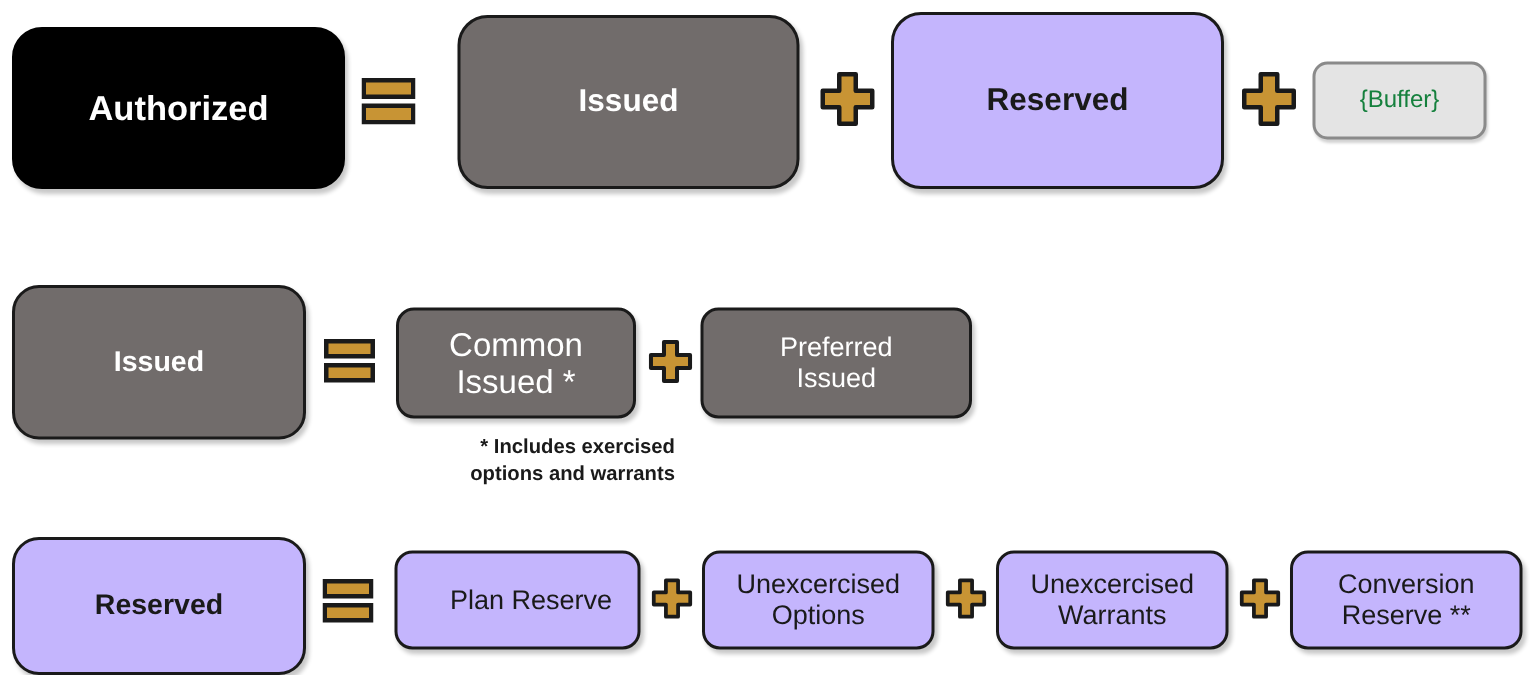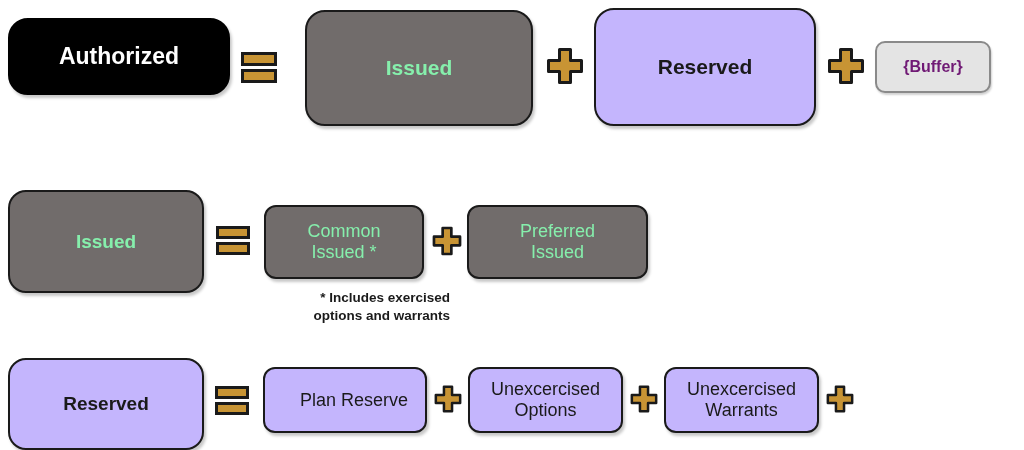--- a/index.html
+++ b/index.html
@@ -38,39 +38,39 @@
   }
 
   .node.black {
     background: #000000;
     color: #ffffff;
     border-color: #000000;
     font-weight: bold;
   }
   .node.gray {
     background: #716C6B;
-    color: #86efac;
+    color: #ffffff;
     border-color: #1a1a1a;
     font-weight: bold;
   }
   .node.gray.plain { font-weight: normal; }
   .node.cream {
     background: #c4b5fd;
     color: #1a1a1a;
     border-color: #1a1a1a;
     font-weight: bold;
   }
   .node.cream.plain { font-weight: normal; }
   .node.lightgray {
     background: #E4E4E4;
-    color: #701a75;
+    color: #15803d;
     border-color: #8a8a8a;
     border-width: 2px;
     box-shadow: 1px 2px 2px rgba(0,0,0,0.18);
-    font-weight: bold;
+    font-weight: normal;
   }
 
   
   .op {
     position: absolute;
   }
   .op svg { display: block; }
 
   
   .footnote {
@@ -81,21 +81,21 @@
     text-align: right;
     line-height: 1.3;
     white-space: pre-line;
   }
 </style>
 </head>
 <body>
 
 <div id="canvas">
 
-  <div class="node black" style="left:8px; top:18px; width:222px; height:77px; border-radius:20px; font-size:23px;">Authorized</div>
+  <div class="node black" style="left:8px; top:18px; width:222px; height:108px; border-radius:20px; font-size:23px;">Authorized</div>
 
   <div class="op" style="left:241px; top:52px;">
     <svg width="36" height="31" viewBox="0 0 36 31" aria-hidden="true">
       <rect x="1.5" y="1.5" width="33" height="11" fill="#C89434" stroke="#1a1a1a" stroke-width="3"></rect>
       <rect x="1.5" y="18.5" width="33" height="11" fill="#C89434" stroke="#1a1a1a" stroke-width="3"></rect>
     </svg>
   </div>
 
   <div class="node gray" style="left:305px; top:10px; width:228px; height:116px; border-radius:20px; font-size:21px;">Issued</div>
 
@@ -117,21 +117,21 @@
 
   <div class="node gray" style="left:8px; top:190px; width:196px; height:103px; border-radius:18px; font-size:19px;">Issued</div>
 
   <div class="op" style="left:216px; top:226px;">
     <svg width="34" height="30" viewBox="0 0 34 30" aria-hidden="true">
       <rect x="1.5" y="1.5" width="31" height="10" fill="#C89434" stroke="#1a1a1a" stroke-width="3"></rect>
       <rect x="1.5" y="17.5" width="31" height="10" fill="#C89434" stroke="#1a1a1a" stroke-width="3"></rect>
     </svg>
   </div>
 
-  <div class="node gray plain" style="left:264px; top:205px; width:160px; height:74px; border-radius:12px; font-size:18px;">Common
+  <div class="node gray plain" style="left:264px; top:205px; width:160px; height:74px; border-radius:12px; font-size:22px;">Common
 Issued *</div>
 
   <div class="op" style="left:432px; top:226px;">
     <svg width="30" height="30" viewBox="0 0 38 38" aria-hidden="true">
       <path d="M13.5 2.5 H24.5 V13.5 H35.5 V24.5 H24.5 V35.5 H13.5 V24.5 H2.5 V13.5 H13.5 Z" fill="#C89434" stroke="#1a1a1a" stroke-width="3.4" stroke-linejoin="round"></path>
     </svg>
   </div>
 
   <div class="node gray plain" style="left:467px; top:205px; width:181px; height:74px; border-radius:12px; font-size:18px;">Preferred
 Issued</div>
@@ -167,14 +167,16 @@
 
   <div class="node cream plain" style="left:664px; top:367px; width:155px; height:66px; border-radius:12px; font-size:18px;">Unexcercised
 Warrants</div>
 
   <div class="op" style="left:826px; top:385px;">
     <svg width="28" height="28" viewBox="0 0 38 38" aria-hidden="true">
       <path d="M13.5 2.5 H24.5 V13.5 H35.5 V24.5 H24.5 V35.5 H13.5 V24.5 H2.5 V13.5 H13.5 Z" fill="#C89434" stroke="#1a1a1a" stroke-width="3.4" stroke-linejoin="round"></path>
     </svg>
   </div>
 
+  <div class="node cream plain" style="left:860px; top:367px; width:155px; height:66px; border-radius:12px; font-size:18px;">Conversion
+Reserve **</div>
 
 </div>
 
 </body></html>

